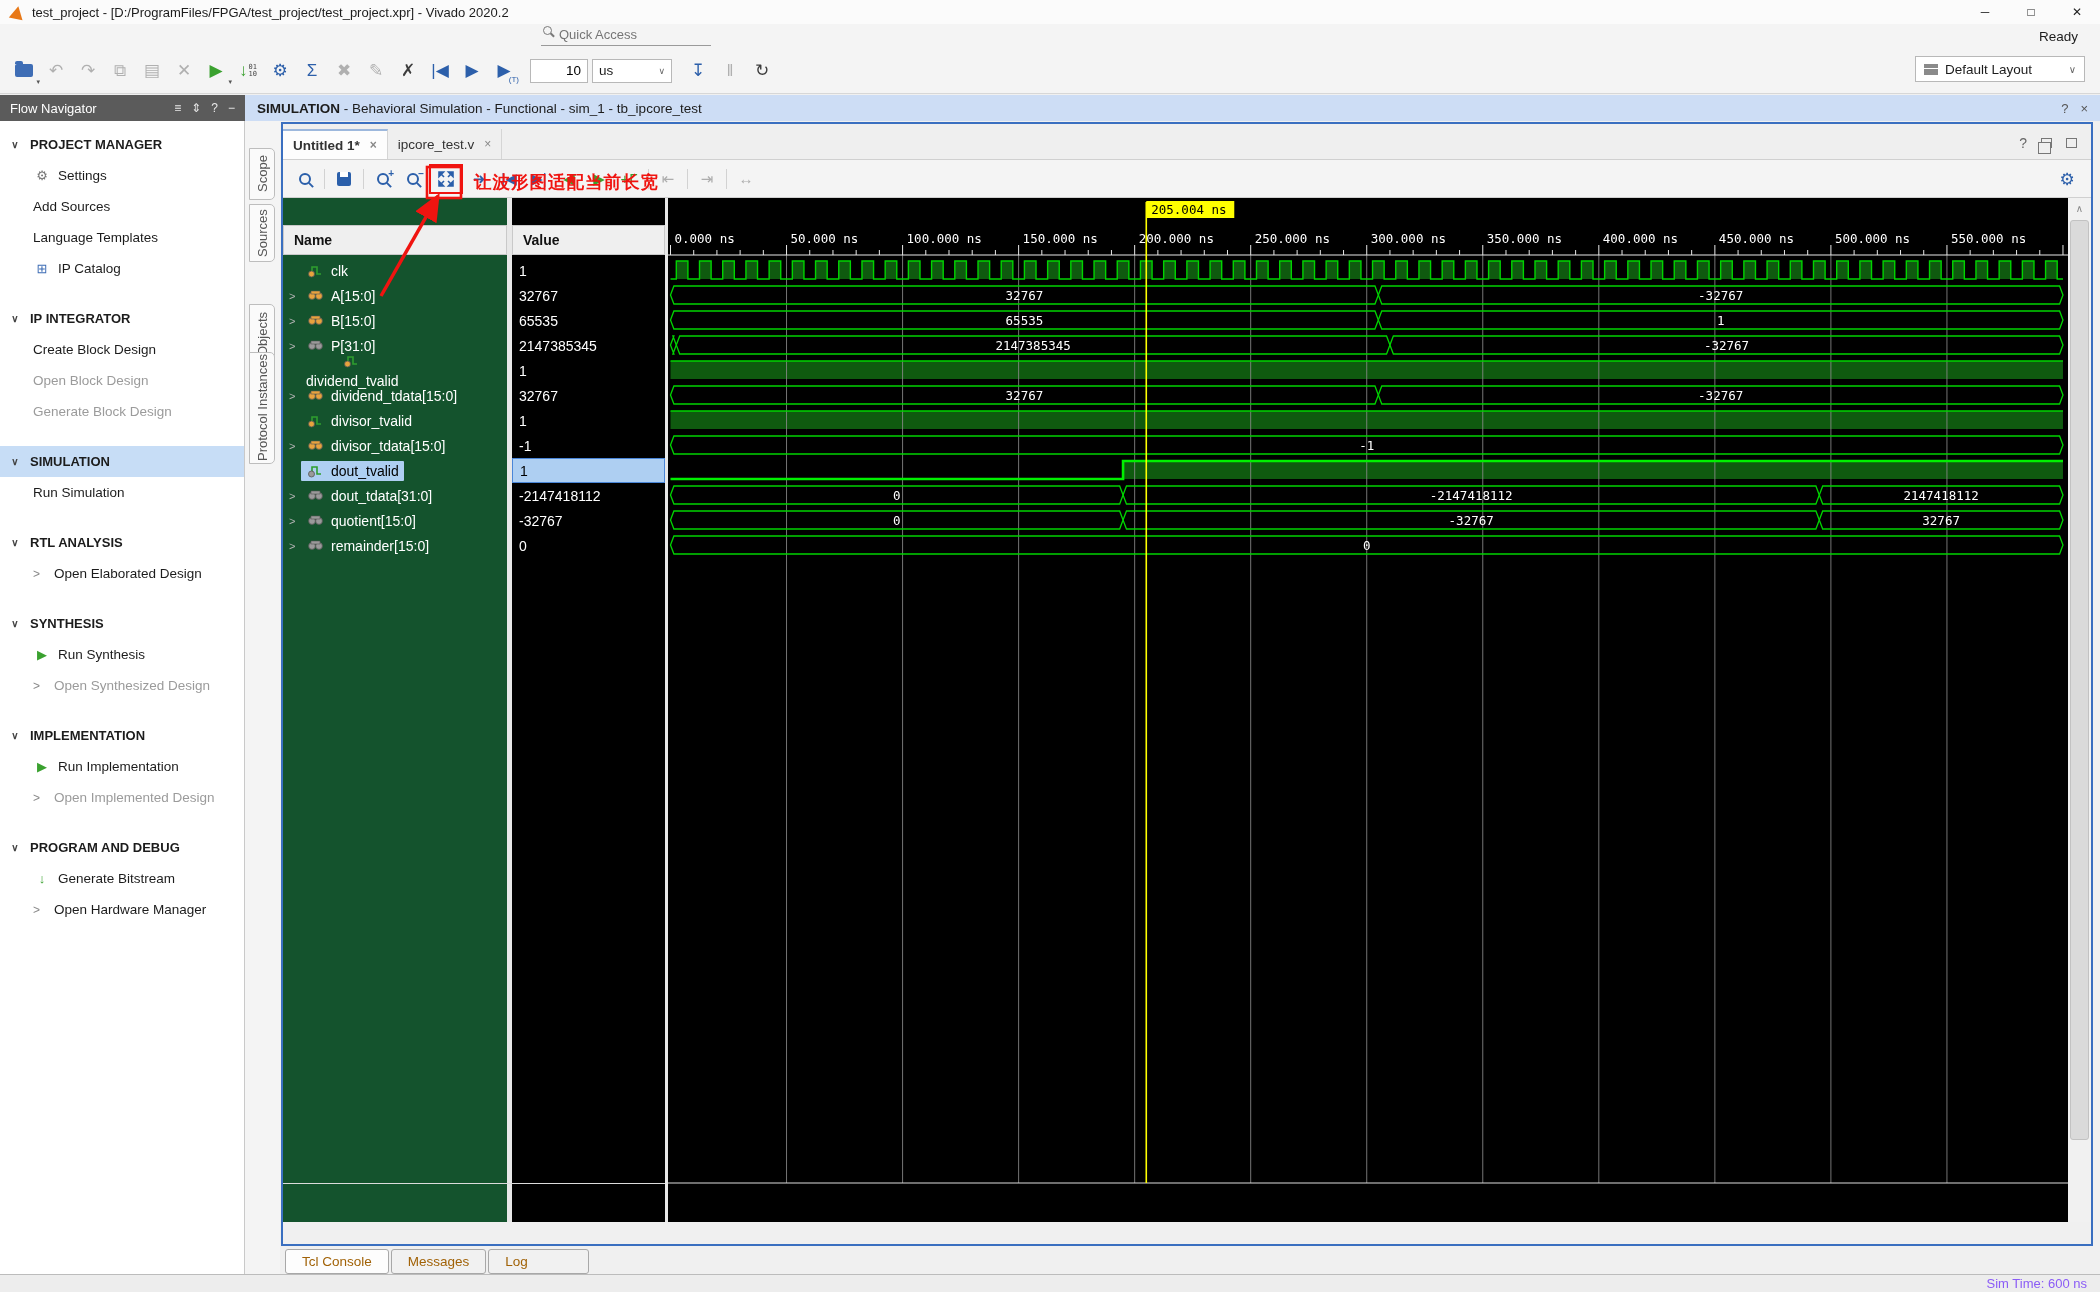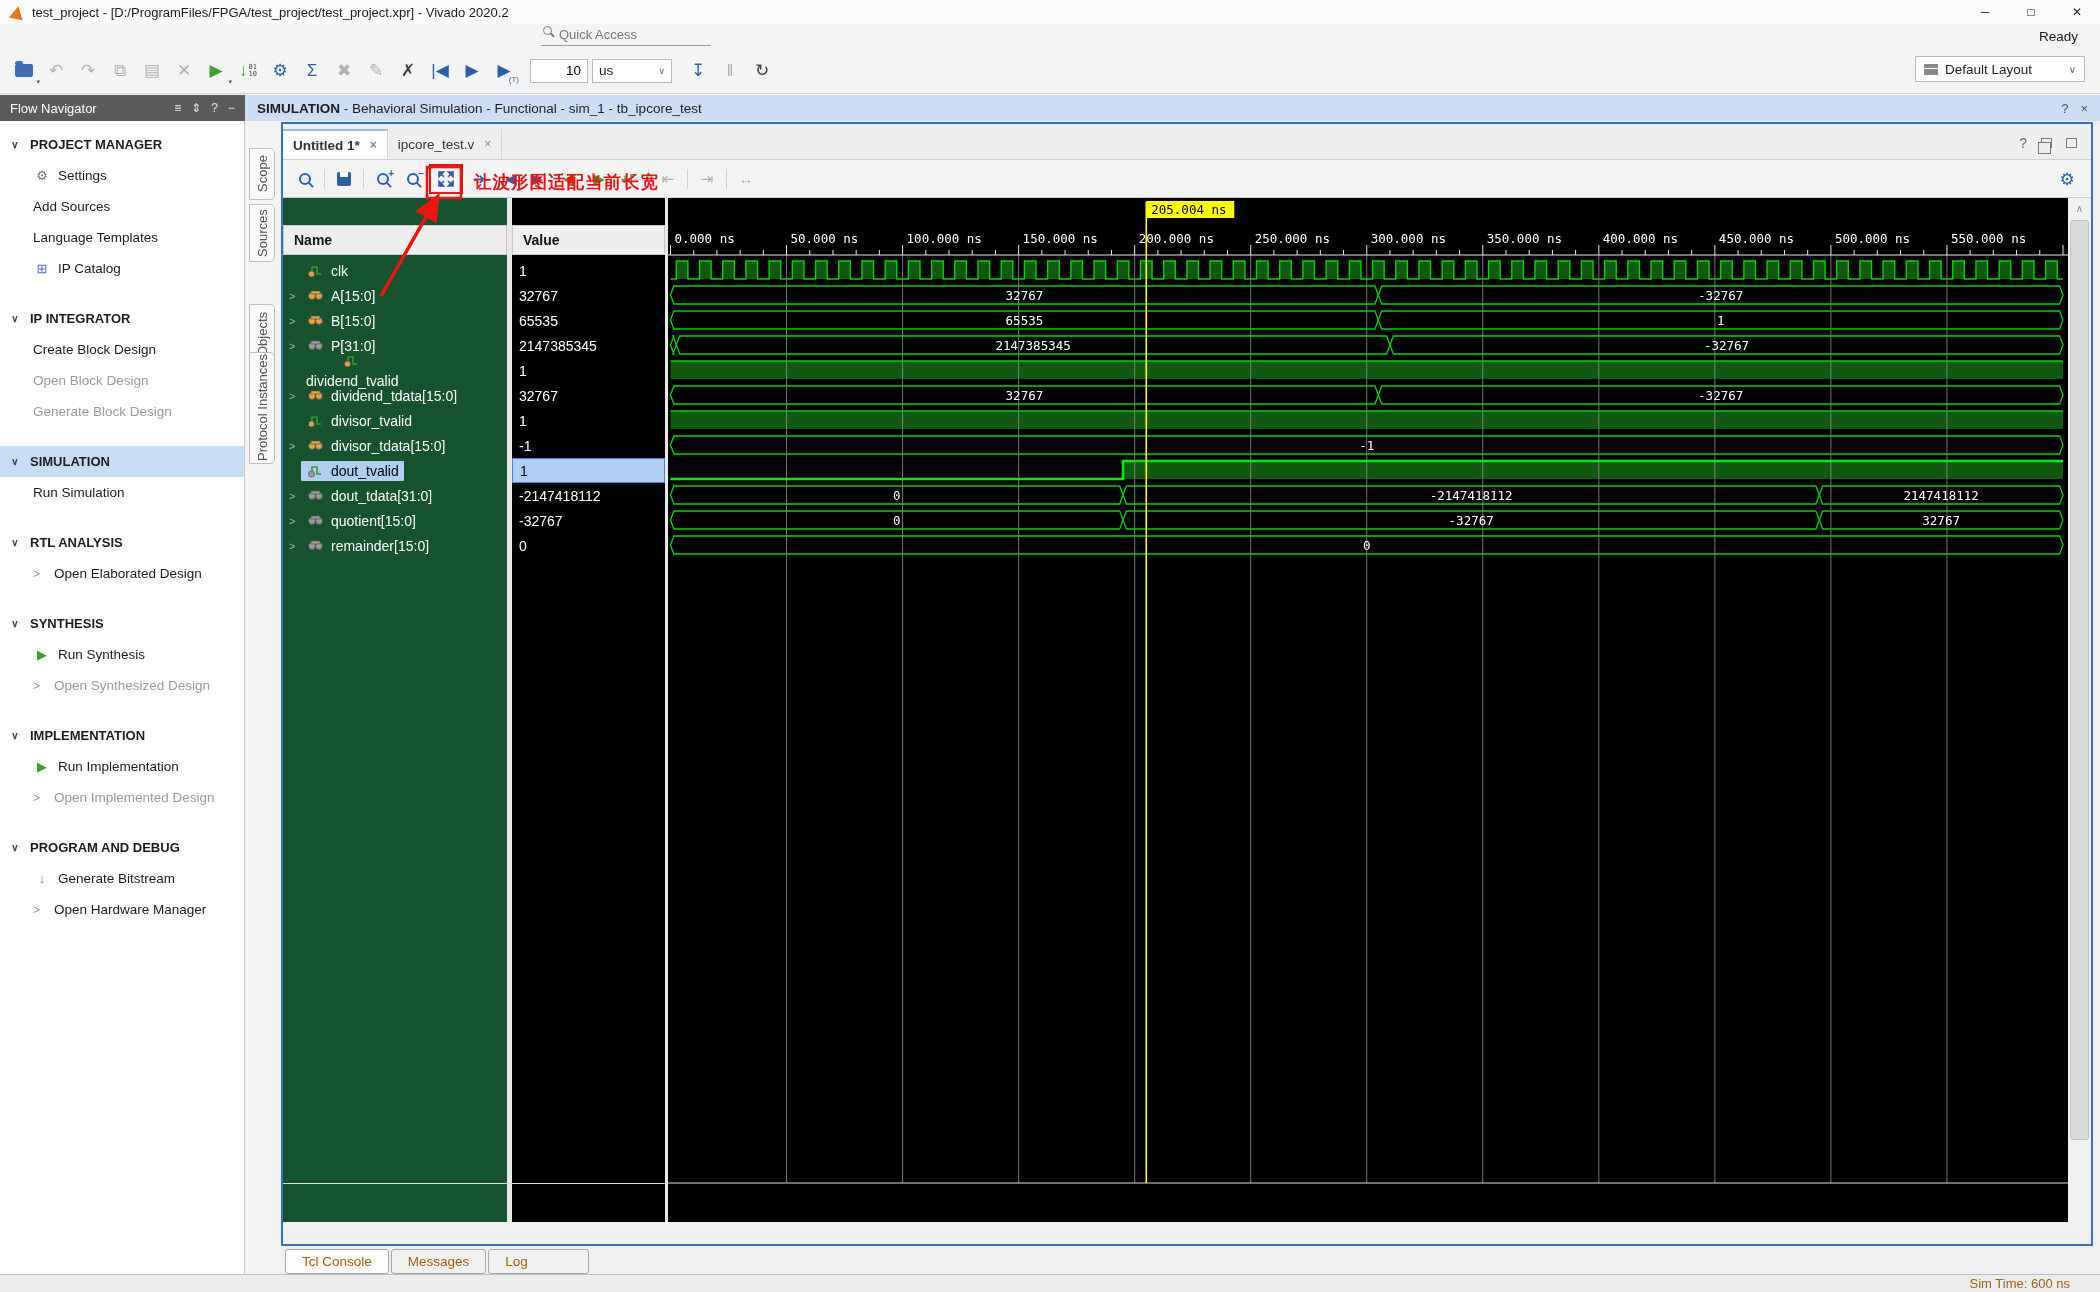--- a/index.html
+++ b/index.html
@@ -133,21 +133,21 @@
   #vscroll .up{height:20px;display:flex;align-items:center;justify-content:center;color:#888;font-size:10px;}
   #vscroll .thumb{position:absolute;left:2px;top:22px;width:19px;height:920px;background:#dadada;
                   border:1px solid #c2c2c2;border-radius:3px;}
   
   #bottomtabs{position:absolute;left:285px;top:1249px;display:flex;gap:2px;font-size:13.5px;}
   .btab{border:1px solid #a8a8a8;border-radius:3px;padding:4px 16px;background:#f1f1f1;color:#a16207;}
   .btab.active{background:#fdfdfd;}
   .btab.wide{padding-right:60px;}
   #statusbar{position:absolute;left:0;top:1274px;width:2100px;height:18px;background:#ededed;
              border-top:1px solid #bcbcbc;display:flex;align-items:center;font-size:13px;}
-  #simtime{margin-left:auto;padding-right:30px;color:#a16207;}
+  #simtime{margin-left:auto;padding-right:13px;color:#8b5cf6;}
   
   #annotation{position:absolute;left:0;top:0;pointer-events:none;z-index:50;}
 </style>
 </head>
 <body>
 
 <div id="app">
 
   <div id="titlebar">
     <span id="vivado-logo"></span>

